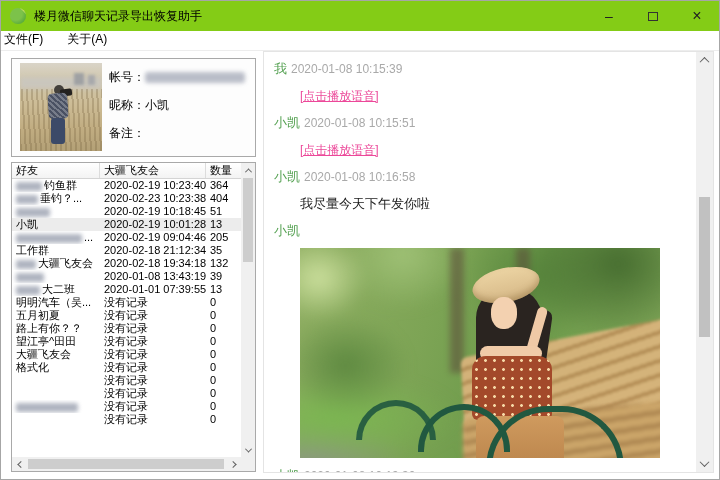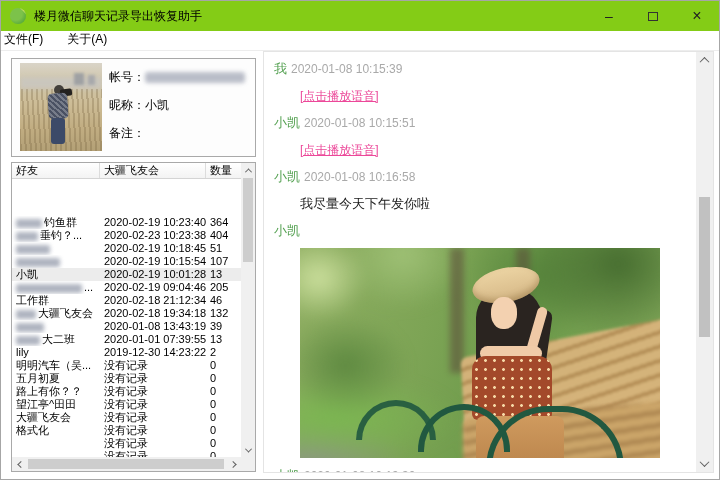--- a/index.html
+++ b/index.html
@@ -41,21 +41,21 @@
   .av-legs { position:absolute; left:31px; top:55px; width:14px; height:26px; background:#3c4a68; border-radius:3px; }
   .profile-rows { position:absolute; left:97px; top:8px; right:6px; }
   .profile-row { display:flex; align-items:center; height:20px; margin-bottom:8px; font-size:12px; color:#000; }
   .mask-bar { display:inline-block; height:11px; border-radius:3px; background:#aeb2bf; filter:blur(2px); opacity:.85; }
 
   
   .friends-box { position:absolute; left:10px; top:161px; width:245px; height:310px; border:1px solid #a9a9a9; background:#fff; overflow:hidden; }
   .ft-header { position:absolute; left:0; top:0; right:14px; height:16px; display:flex;
     background:linear-gradient(#ffffff,#f3f3f3); border-bottom:1px solid #d4d4d4; }
   .ft-h { font-size:11px; color:#000; line-height:15px; padding-left:4px; border-right:1px solid #dcdcdc; overflow:hidden; white-space:nowrap; }
-  .ft-rows { position:absolute; left:0; top:16px; right:14px; bottom:14px; overflow:hidden;margin-top:37px; }
+  .ft-rows { position:absolute; left:0; top:16px; right:14px; bottom:14px; overflow:hidden; }
   .row { display:flex; height:13px; align-items:center; }
   .row.sel { background:#ececec; }
   .c { font-size:11px; line-height:13px; color:#000; padding-left:4px; overflow:hidden; white-space:nowrap; }
   .c1 { width:88px; } .c2 { width:106px; } .c3 { flex:1; }
   .mask-inline { display:inline-block; height:9px; border-radius:2px; background:#9ba1b0; filter:blur(2px); opacity:.8; vertical-align:middle; margin-right:2px; }
 
   
   .sb-track-v { position:absolute; background:#f0f0f0; }
   .sb-track-h { position:absolute; background:#f0f0f0; }
   .sb-btn { position:absolute; display:flex; align-items:center; justify-content:center; background:#f0f0f0; }
@@ -185,59 +185,49 @@
         <div class="row">
           <div class="c c1"><span class="mask-inline" style="width: 22px;"></span>垂钓？...</div>
           <div class="c c2">2020-02-23 10:23:38</div>
           <div class="c c3">404</div>
         </div>
         <div class="row">
           <div class="c c1"><span class="mask-inline" style="width: 34px;"></span></div>
           <div class="c c2">2020-02-19 10:18:45</div>
           <div class="c c3">51</div>
         </div>
-        <div class="row">
-          <div class="c c1"><span class="mask-inline" style="width: 44px;"></span></div>
-          <div class="c c2">2020-02-19 10:15:54</div>
-          <div class="c c3">107</div>
-        </div>
         <div class="row sel">
           <div class="c c1">小凯</div>
           <div class="c c2">2020-02-19 10:01:28</div>
           <div class="c c3">13</div>
         </div>
         <div class="row">
           <div class="c c1"><span class="mask-inline" style="width: 66px;"></span>...</div>
           <div class="c c2">2020-02-19 09:04:46</div>
           <div class="c c3">205</div>
         </div>
         <div class="row">
           <div class="c c1">工作群</div>
           <div class="c c2">2020-02-18 21:12:34</div>
-          <div class="c c3">46</div>
+          <div class="c c3">35</div>
         </div>
         <div class="row">
           <div class="c c1"><span class="mask-inline" style="width: 20px;"></span>大疆飞友会</div>
           <div class="c c2">2020-02-18 19:34:18</div>
           <div class="c c3">132</div>
         </div>
         <div class="row">
           <div class="c c1"><span class="mask-inline" style="width: 28px;"></span></div>
           <div class="c c2">2020-01-08 13:43:19</div>
           <div class="c c3">39</div>
         </div>
         <div class="row">
           <div class="c c1"><span class="mask-inline" style="width: 24px;"></span>大二班</div>
           <div class="c c2">2020-01-01 07:39:55</div>
           <div class="c c3">13</div>
-        </div>
-        <div class="row">
-          <div class="c c1">lily</div>
-          <div class="c c2">2019-12-30 14:23:22</div>
-          <div class="c c3">2</div>
         </div>
         <div class="row">
           <div class="c c1">明明汽车（吴...</div>
           <div class="c c2">没有记录</div>
           <div class="c c3">0</div>
         </div>
         <div class="row">
           <div class="c c1">五月初夏</div>
           <div class="c c2">没有记录</div>
           <div class="c c3">0</div>

